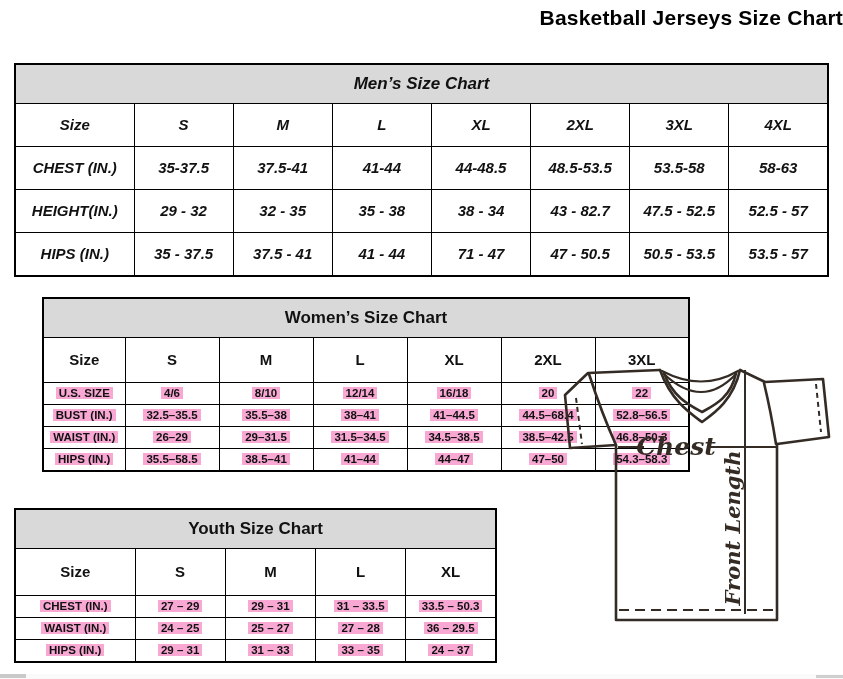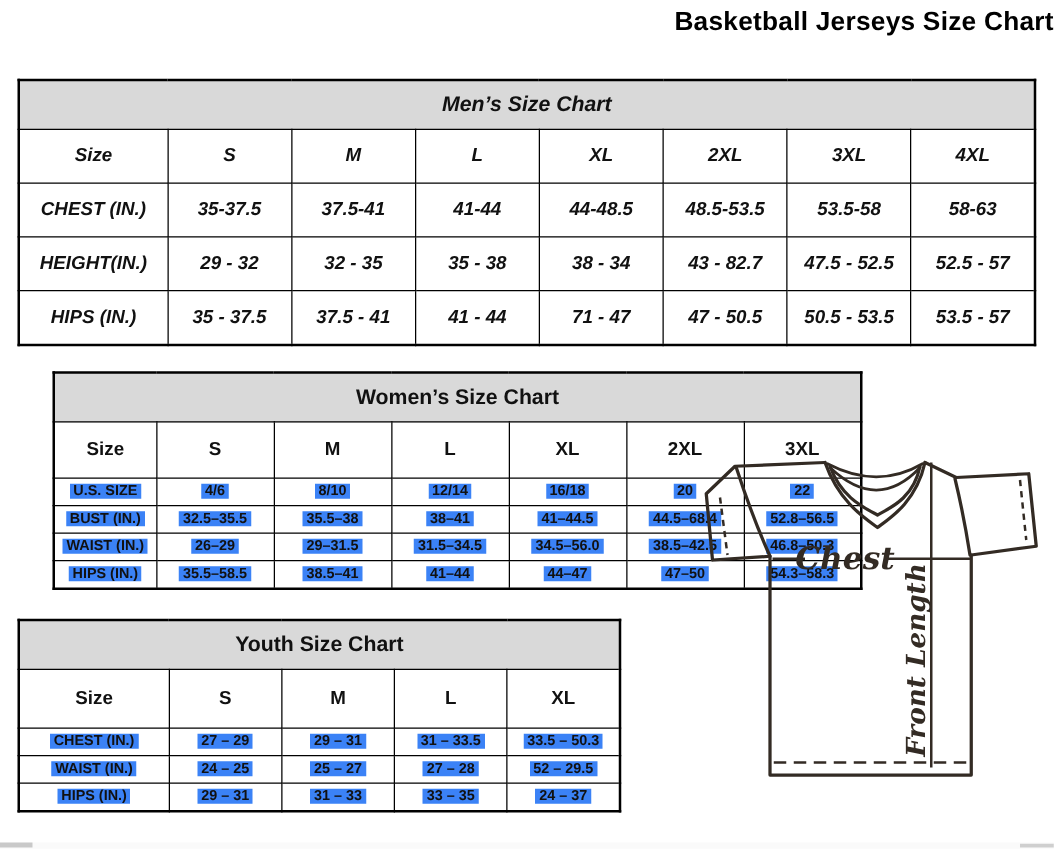--- a/index.html
+++ b/index.html
@@ -27,21 +27,21 @@
   
   .mens th.colhead{height:42px;font-size:15px;}
   .mens td{height:42px;font-size:15px;}
   
   .womens th.colhead{height:44px;font-size:15px;}
   .womens td{height:21px;font-size:11.5px;color:#1c1c24;}
   
   .youth th.colhead{height:46px;font-size:15px;}
   .youth td{height:21px;font-size:11.5px;color:#1c1c24;}
   
-  .womens td span, .youth td span{background:#3b82f6;padding:0 3px;}
+  .womens td span, .youth td span{background:#f9a8d4;padding:0 3px;}
   .mens td span{background:transparent;}
   
   .diagram{position:absolute;left:556px;top:352px;width:286px;height:320px;}
   .diagram text{
     font-family:"DejaVu Serif","Liberation Serif",serif;
     font-style:italic;font-weight:bold;fill:#332b24;
   }
   
   .scroll-strip{position:absolute;left:0;bottom:0;width:843px;height:5px;background:#fafafa;}
   .scroll-thumb-left{position:absolute;left:0;top:0;width:26px;height:4px;background:#c9c9c9;}
@@ -152,38 +152,38 @@
           <td class="val"><span>38–41</span></td>
           <td class="val"><span>41–44.5</span></td>
           <td class="val"><span>44.5–68.4</span></td>
           <td class="val"><span>52.8–56.5</span></td>
         </tr>
         <tr>
           <td class="rowlabel"><span>WAIST (IN.)</span></td>
           <td class="val"><span>26–29</span></td>
           <td class="val"><span>29–31.5</span></td>
           <td class="val"><span>31.5–34.5</span></td>
-          <td class="val"><span>34.5–56.0</span></td>
+          <td class="val"><span>34.5–38.5</span></td>
           <td class="val"><span>38.5–42.5</span></td>
           <td class="val"><span>46.8–50.3</span></td>
         </tr>
         <tr>
           <td class="rowlabel"><span>HIPS (IN.)</span></td>
           <td class="val"><span>35.5–58.5</span></td>
           <td class="val"><span>38.5–41</span></td>
           <td class="val"><span>41–44</span></td>
           <td class="val"><span>44–47</span></td>
           <td class="val"><span>47–50</span></td>
           <td class="val"><span>54.3–58.3</span></td>
         </tr>
       </tbody>
     </table>
 </div>
 
-<div class="tblwrap" style="left:14px;top:495px;width:483px;">
+<div class="tblwrap" style="left:14px;top:508px;width:483px;">
   <table class="sizetable youth">
       <colgroup>
         <col style="width:120px">
         <col>
         <col>
         <col>
         <col>
       </colgroup>
       <tbody>
         <tr>
@@ -201,21 +201,21 @@
           <td class="val"><span>27 – 29</span></td>
           <td class="val"><span>29 – 31</span></td>
           <td class="val"><span>31 – 33.5</span></td>
           <td class="val"><span>33.5 – 50.3</span></td>
         </tr>
         <tr>
           <td class="rowlabel"><span>WAIST (IN.)</span></td>
           <td class="val"><span>24 – 25</span></td>
           <td class="val"><span>25 – 27</span></td>
           <td class="val"><span>27 – 28</span></td>
-          <td class="val"><span>52 – 29.5</span></td>
+          <td class="val"><span>36 – 29.5</span></td>
         </tr>
         <tr>
           <td class="rowlabel"><span>HIPS (IN.)</span></td>
           <td class="val"><span>29 – 31</span></td>
           <td class="val"><span>31 – 33</span></td>
           <td class="val"><span>33 – 35</span></td>
           <td class="val"><span>24 – 37</span></td>
         </tr>
       </tbody>
     </table>

